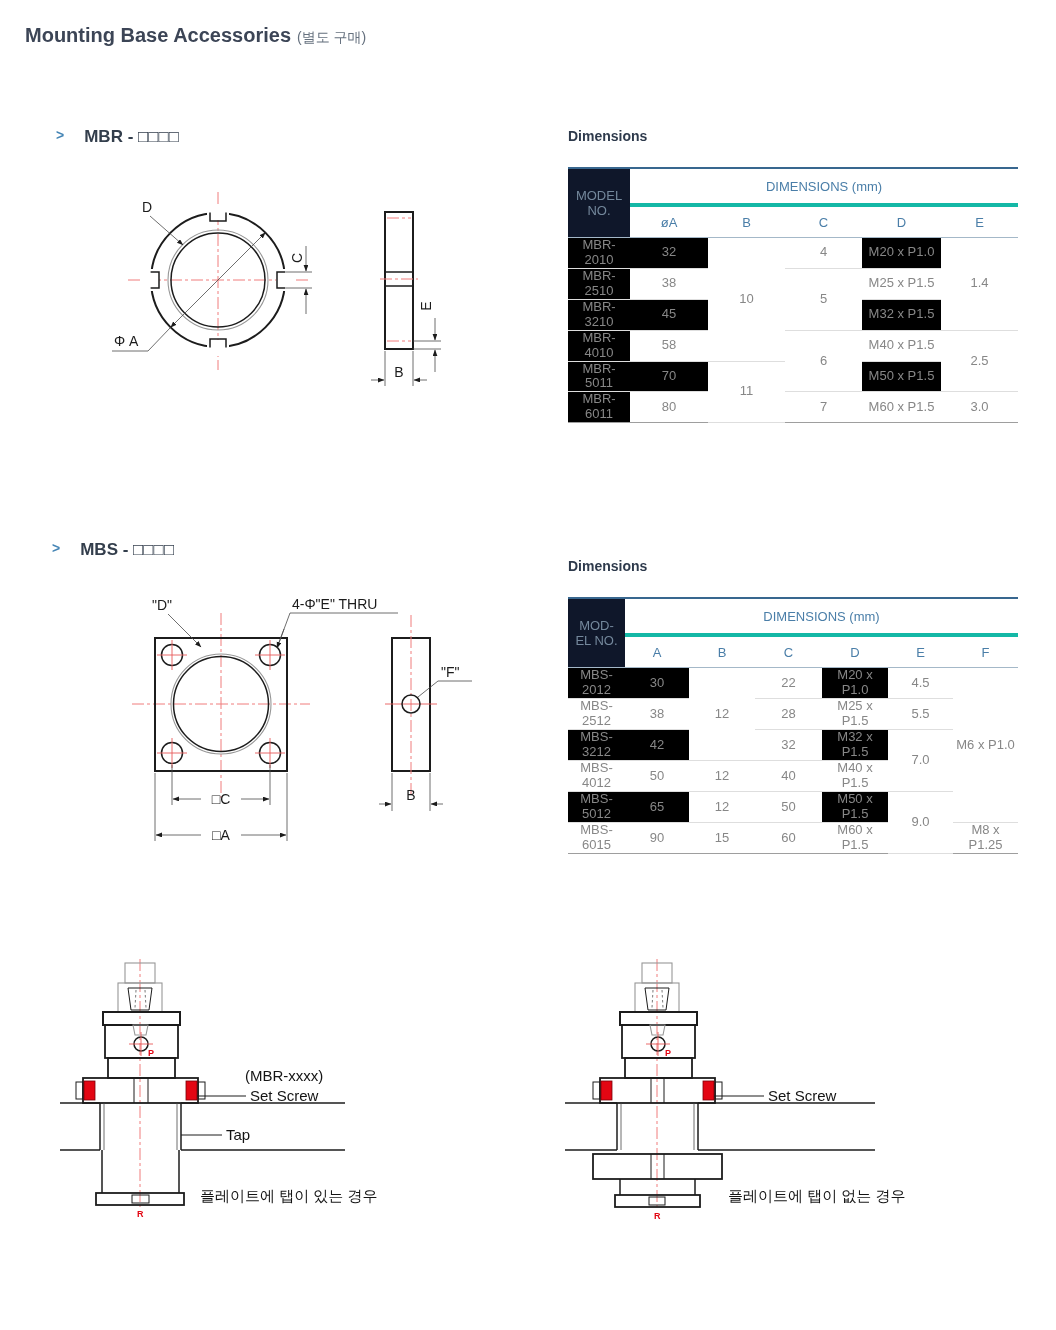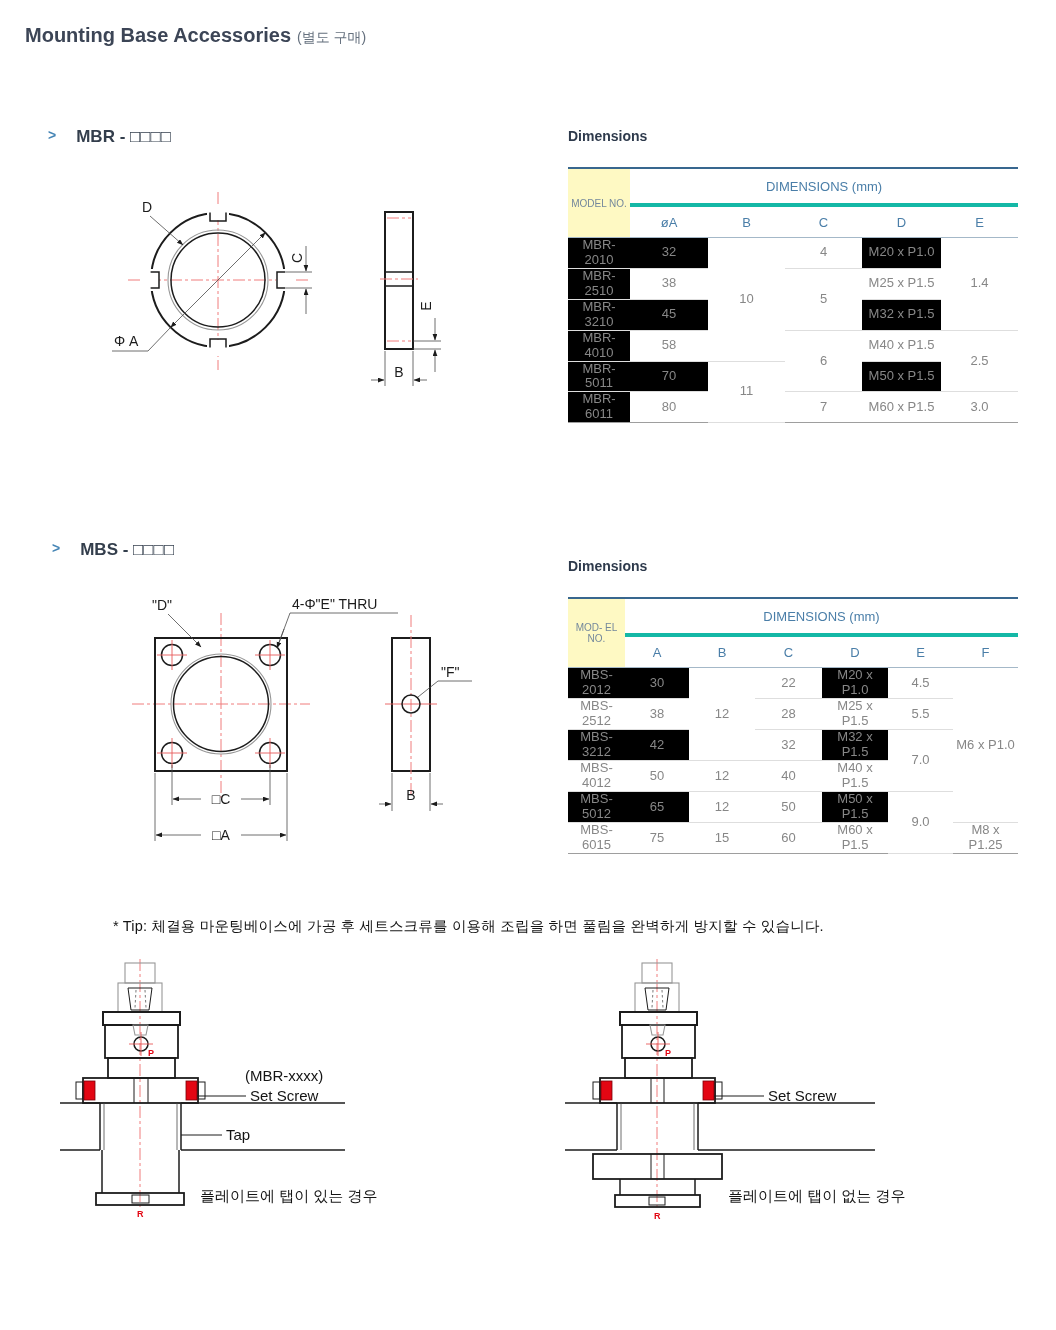--- a/index.html
+++ b/index.html
@@ -11,21 +11,21 @@
   .sec-head{position:absolute;font-size:17px;font-weight:bold;color:#333e4c;}
   .sec-head .chev{color:#4585b5;font-size:14px;font-weight:bold;margin-right:20px;vertical-align:2px;}
   .dims-label{position:absolute;font-size:14px;font-weight:bold;color:#2e3a4c;}
 
   
   table.dim-table{position:absolute;border-collapse:collapse;table-layout:fixed;
     border-top:2px solid #38678f;border-bottom:1px solid #9e9e9e;}
   table.dim-table th,table.dim-table td{font-weight:normal;text-align:center;vertical-align:middle;padding:0 2px;}
   th.group-h{color:#4a7ea8;font-size:13px;height:34px;border-bottom:4px solid #14b8a6;}
   th.col-h{color:#4a7ea8;font-size:13px;height:30px;border-bottom:1px solid #a4b8c8;margin-top:44px;}
-  th.model-h{background:#fef9c3;color:#74889c;font-size:10px;border-bottom:1px solid #a4b8c8;}
+  th.model-h{background:#0f172a;color:#74889c;font-size:13px;border-bottom:1px solid #a4b8c8;}
   table.dim-table td{color:#878787;font-size:13px;border-bottom:1px solid #dedede;height:29px;line-height:1.15;}
   table.mbs td{height:30px;}
   td.sh{background:#000000;}
   tbody tr:last-child td{border-bottom:none;}
 
   
   .tip{position:absolute;left:113px;top:917px;font-size:14.5px;color:#141414;letter-spacing:0.2px;}
 
   
   svg{position:absolute;overflow:visible;}
@@ -45,21 +45,21 @@
 </style>
 </head>
 <body>
 
 <div class="page">
 
   <div class="title">
     <span>Mounting Base Accessories</span><span class="note">(별도 구매)</span>
   </div>
 
-  <div class="sec-head" style="left:48px;top:127px;">
+  <div class="sec-head" style="left:56px;top:127px;">
     <span class="chev">&gt;</span><span>MBR - □□□□</span>
   </div>
 
   <svg style="left:100px;top:190px;" width="345" height="205" viewBox="0 0 345 205">
     <defs>
       <marker id="arA" markerWidth="9" markerHeight="8" refX="7.5" refY="3" orient="auto">
           <path d="M0,0L8,3L0,6Z" fill="#1c1c1c"></path>
         </marker>
     </defs>
     <g>
@@ -305,30 +305,29 @@
       <tr>
         <td class="sh">MBS-5012</td>
         <td class="sh">65</td>
         <td>12</td>
         <td>50</td>
         <td class="sh">M50 x P1.5</td>
         <td rowspan="2">9.0</td>
       </tr>
       <tr>
         <td>MBS-6015</td>
-        <td>75</td>
+        <td>90</td>
         <td>15</td>
         <td>60</td>
         <td>M60 x P1.5</td>
         <td>M8 x P1.25</td>
       </tr>
     </tbody>
   </table>
 
-  <div class="tip">* Tip: 체결용 마운팅베이스에 가공 후  세트스크류를 이용해 조립을 하면 풀림을 완벽하게 방지할 수 있습니다.</div>
 
   <svg style="left:60px;top:955px;" width="420" height="272" viewBox="0 0 420 272">
     <g>
       <line class="cl" x1="80" y1="4" x2="80" y2="252"></line>
 
       <rect class="gho" x="65" y="8" width="30" height="20" fill="#fff"></rect>
       <rect class="gho" x="58" y="28" width="44" height="29"></rect>
       <path class="s1" d="M68,33 L92,33 L89,55 L71,55 Z"></path>
       <line class="hat" x1="76" y1="35" x2="75" y2="53"></line>
       <line class="hat" x1="85" y1="35" x2="86" y2="53"></line>

